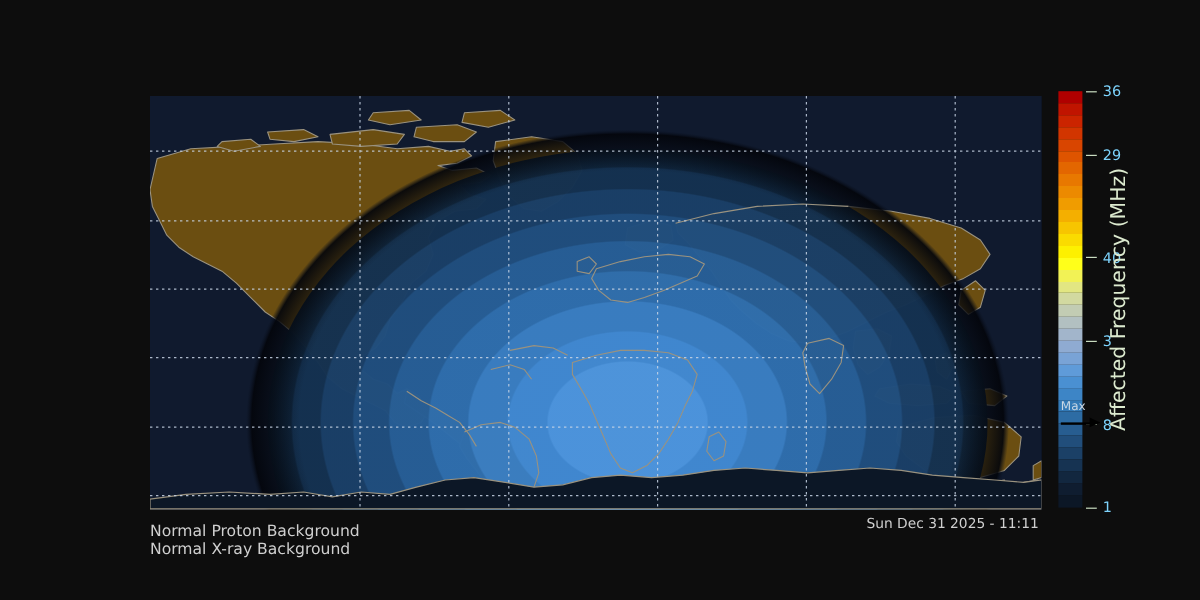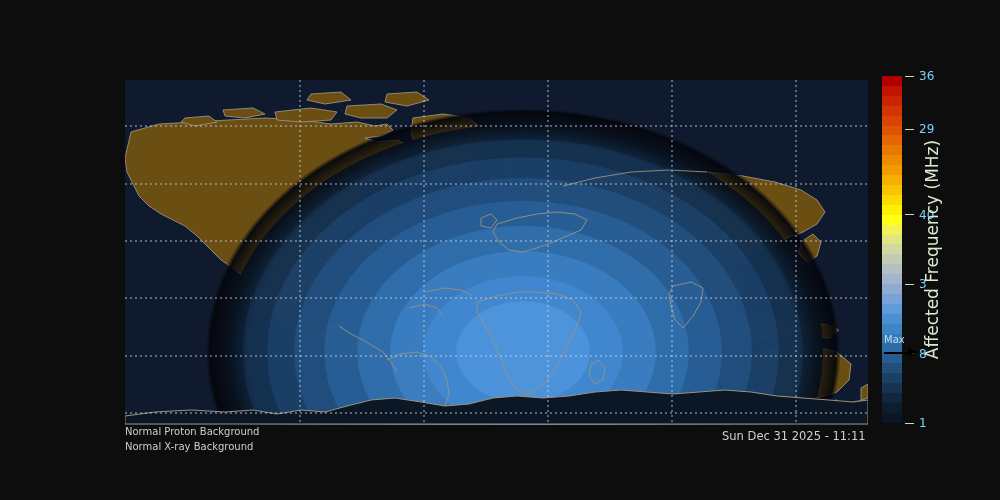--- a/index.html
+++ b/index.html
@@ -35,21 +35,21 @@
   
   .maxmark{position:absolute;left:883px;width:46px;height:26px;}
   .maxmark .mtxt{position:absolute;left:1px;top:0;font-size:10px;color:#c9d7e4;line-height:1;}
   .maxmark .arrow{position:absolute;left:1px;top:13px;width:34px;height:9px;}
   .maxmark .arrow .shaft{position:absolute;left:0;top:3.5px;width:26px;height:2px;background:#000;}
   .maxmark .arrow .head{position:absolute;left:24px;top:0;width:0;height:0;
         border-top:4.5px solid transparent;border-bottom:4.5px solid transparent;
         border-left:9px solid #000;}
 
   
-  .notes{position:absolute;left:125px;top:424px;font-size:10px;color:#cfcfcf;line-height:15px;}
+  .notes{position:absolute;left:125px;top:436px;font-size:13px;color:#cfcfcf;line-height:15px;}
   .stamp{position:absolute;left:722px;top:431px;font-size:11.5px;color:#cfcfcf;line-height:1;}
   .footer{position:absolute;left:10px;top:478px;font-size:11.5px;color:#d0d0d0;
           font-style:italic;line-height:1;}
 </style>
 </head>
 <body>
 
 <div id="root">
 
 

